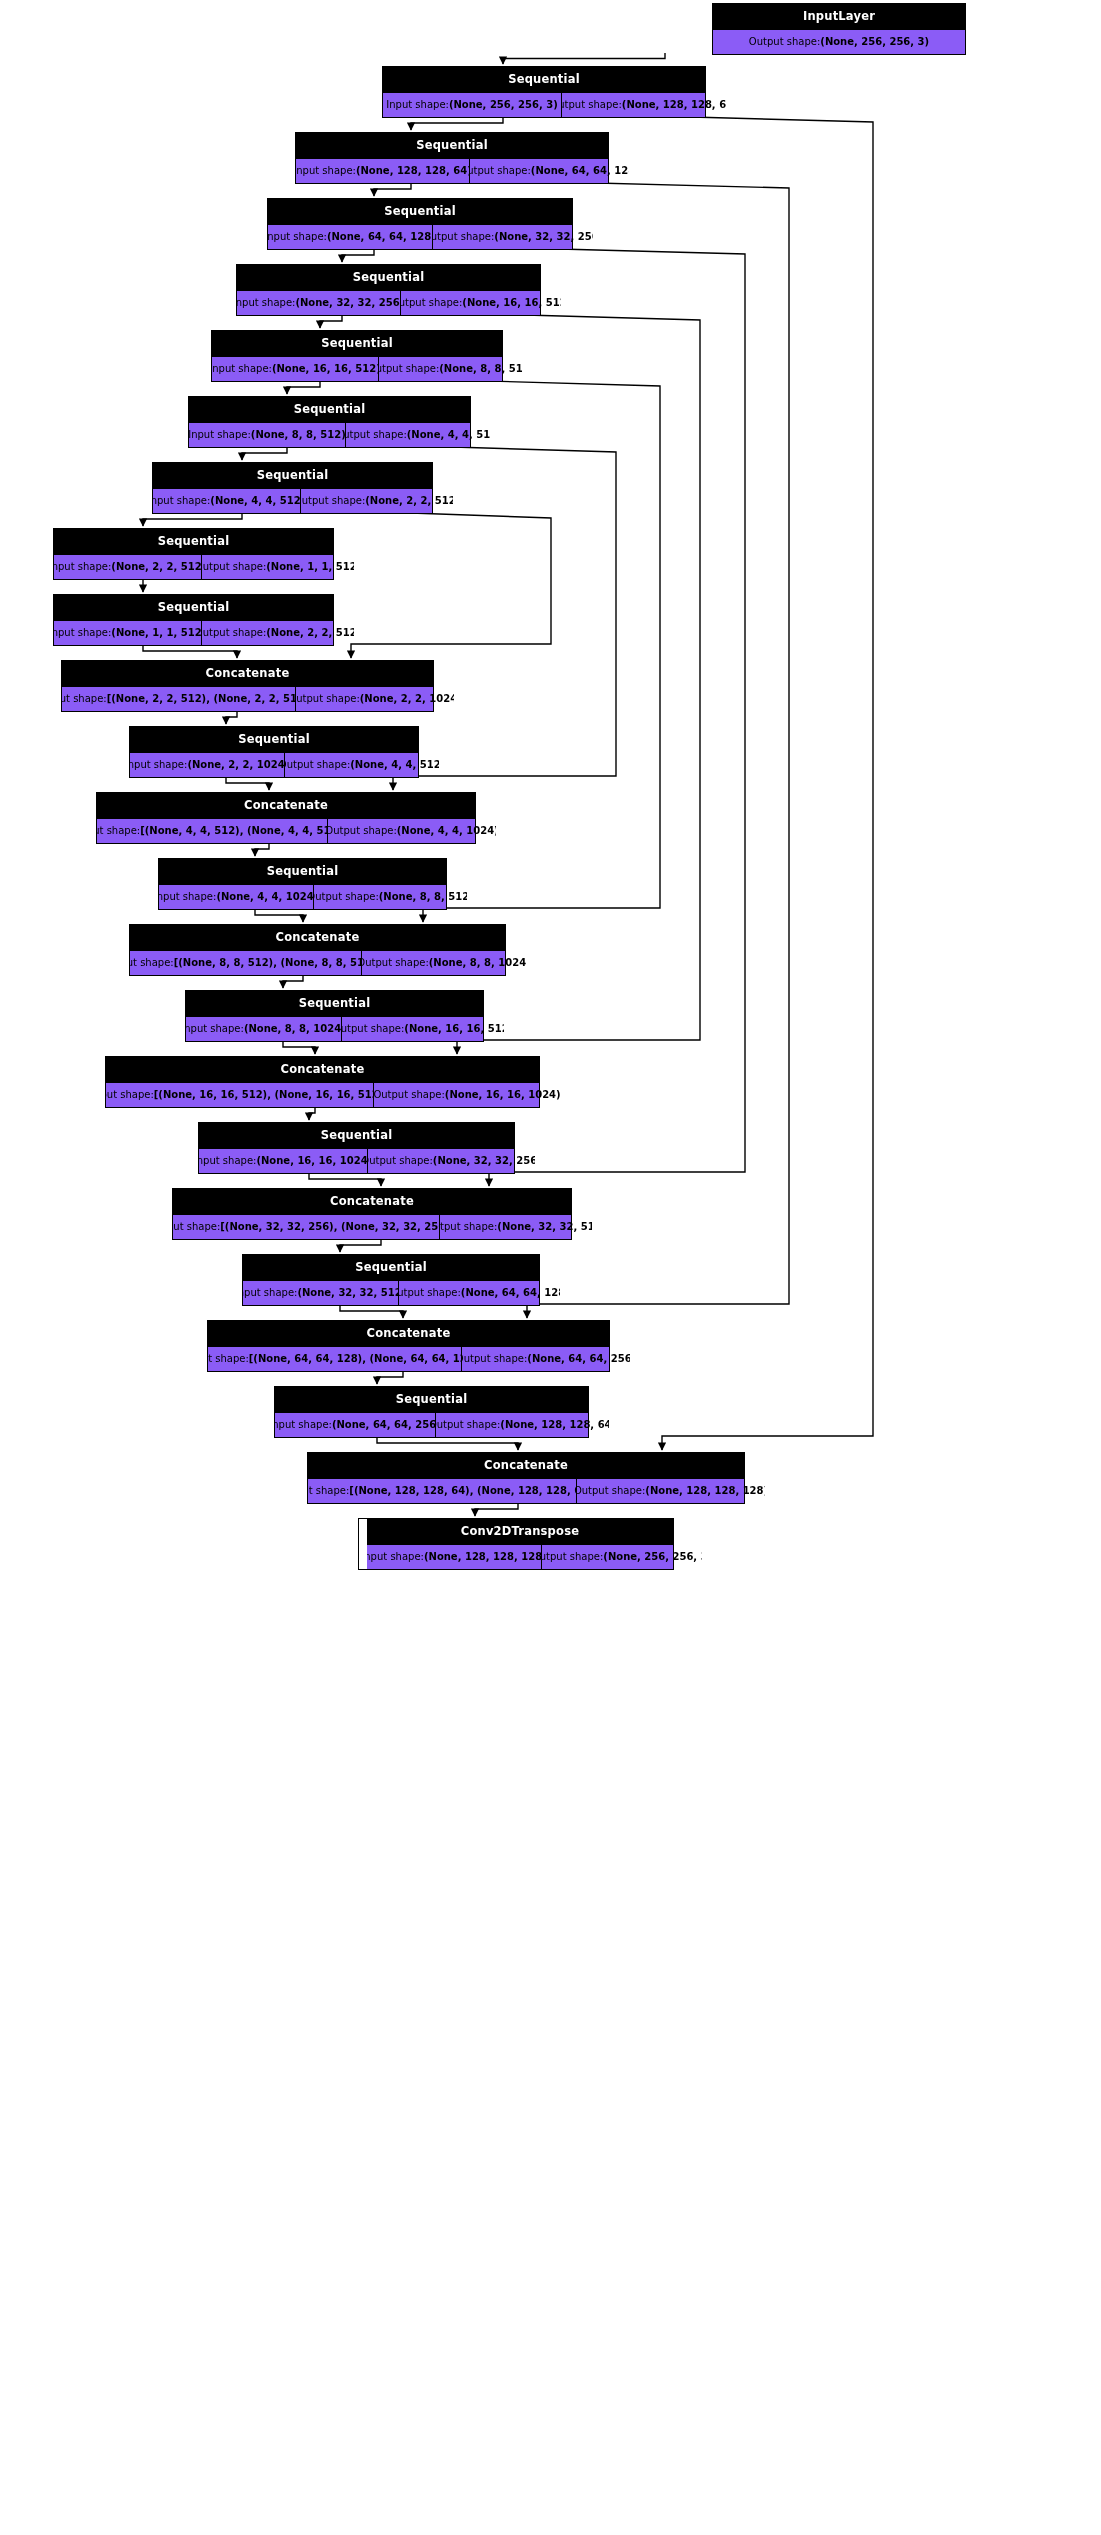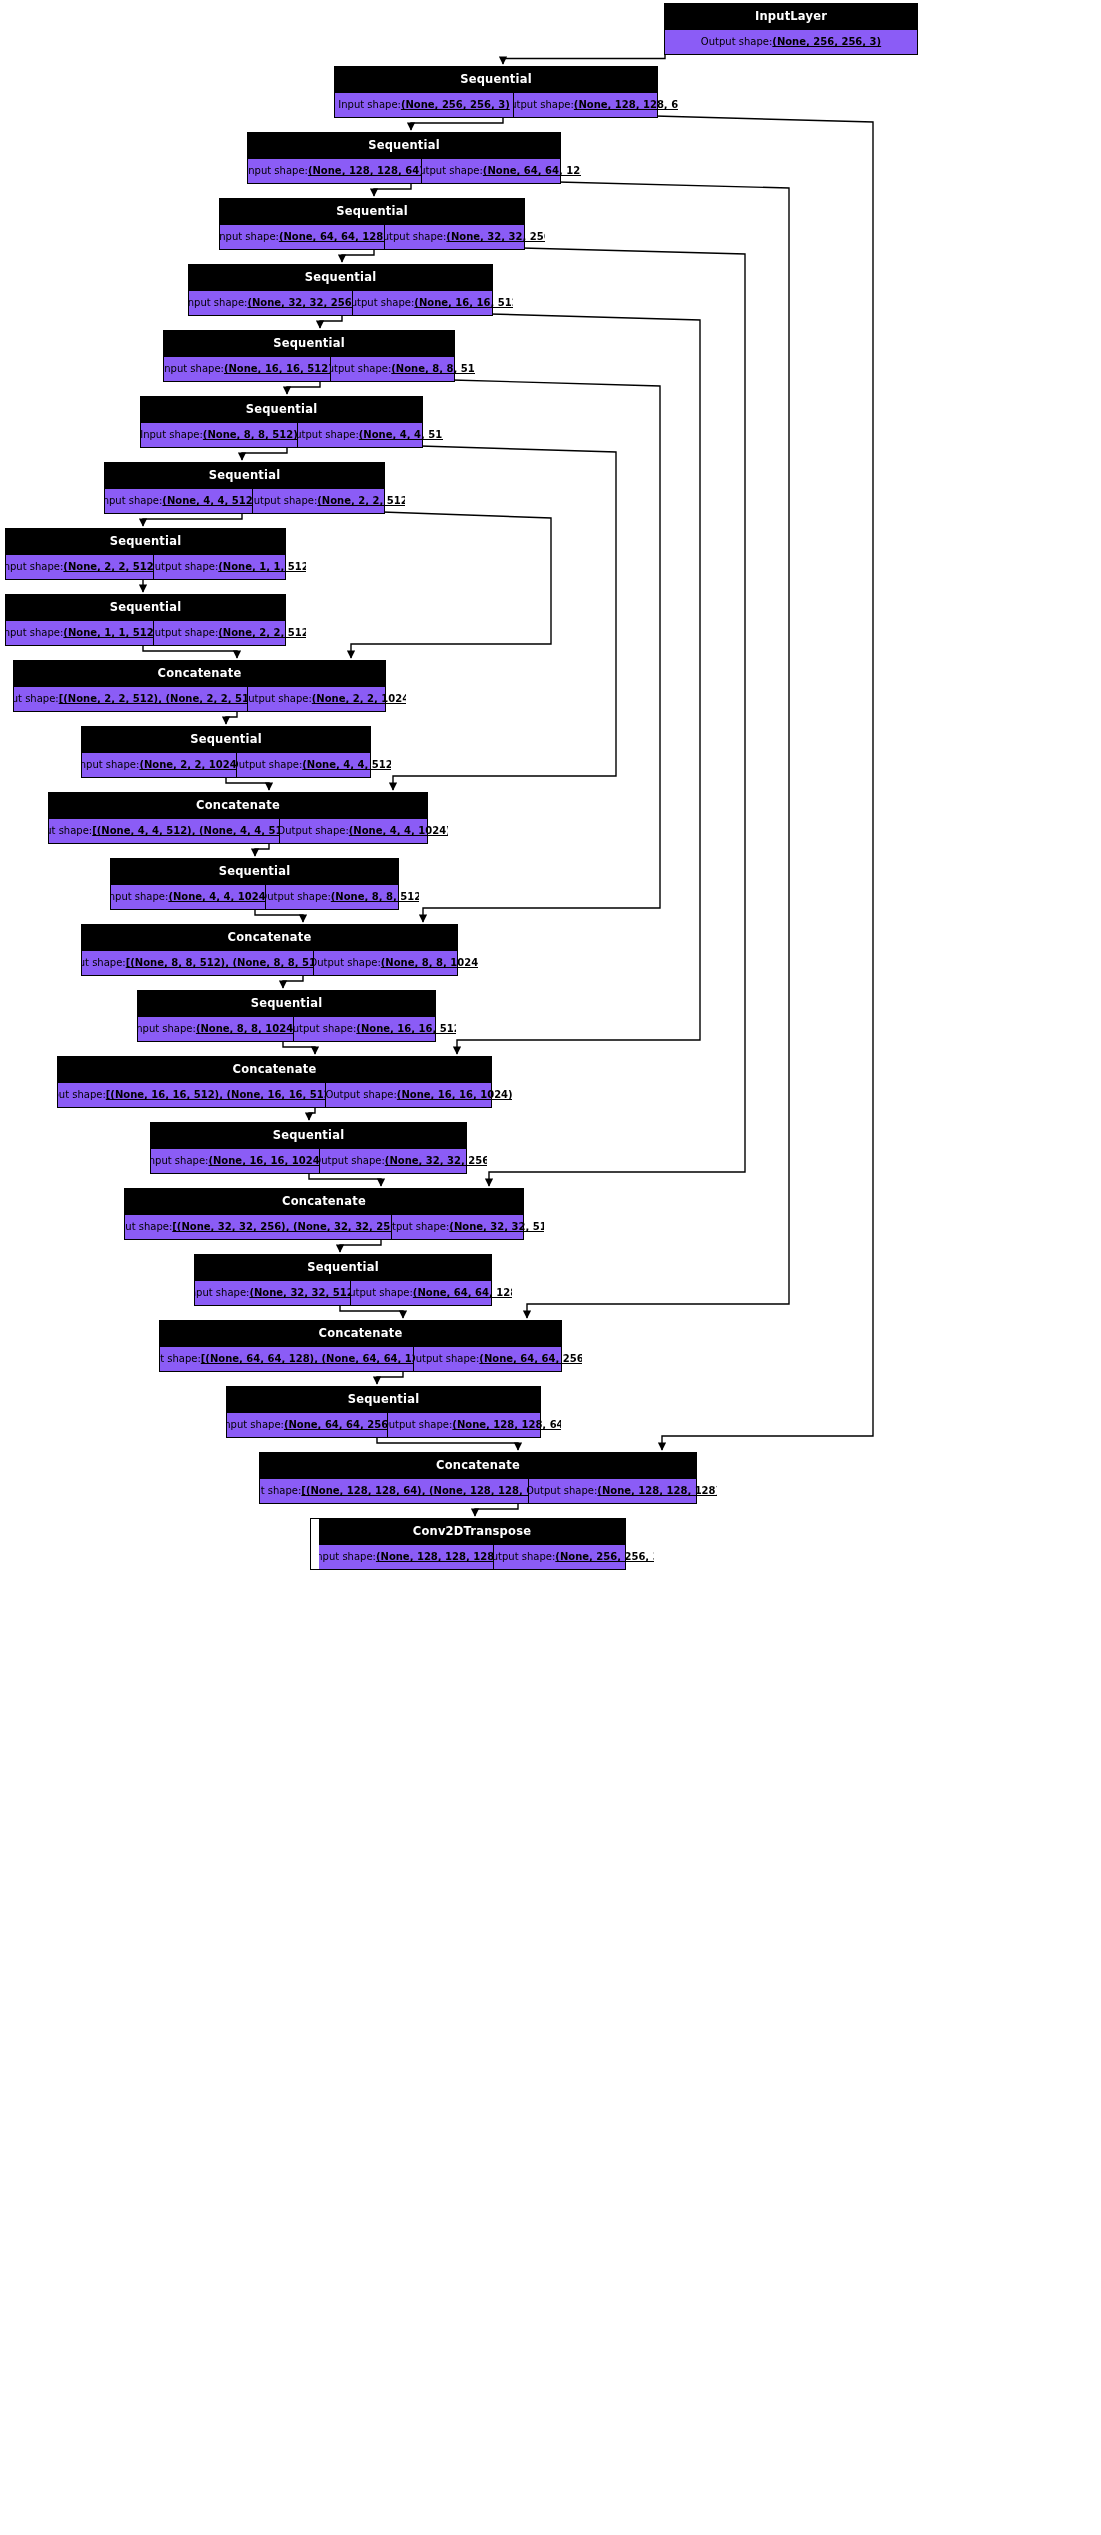--- a/index.html
+++ b/index.html
@@ -1,32 +1,32 @@
 <!DOCTYPE html>
 <html><head>
 <meta charset="utf-8">
 <style>
   html,body{margin:0;padding:0;background:#ffffff;}
   body{font-family:"DejaVu Sans","Liberation Sans",sans-serif;}
   #canvas{position:relative;width:1101px;height:2535px;background:#ffffff;overflow:hidden;}
   svg#edges{position:absolute;left:0;top:0;width:1101px;height:2535px;pointer-events:none;}
-  .node{position:absolute;box-sizing:border-box;border:1px solid #000;background:#fff;}
+  .node{position:absolute;box-sizing:border-box;border:1px solid #000;background:#fff;margin-left:48px;}
   .node .title{
     background:#000;color:#fff;text-align:center;
     font-weight:bold;font-size:11.5px;line-height:25px;height:25px;
     letter-spacing:0.2px;white-space:nowrap;overflow:hidden;
   }
   .node .shapes{display:flex;height:24px;border-top:1px solid #000;background:#8b5cf6;}
   .node .cell{
     flex:0 0 auto;display:flex;align-items:center;justify-content:center;
     font-size:10px;color:#000;white-space:nowrap;padding:0 5px;
     line-height:22px;overflow:hidden;
   }
   .node .cell.sep{border-left:1px solid #000;}
-  .node .cell b{font-weight:bold;text-decoration:underline;}
+  .node .cell b{font-weight:bold;}
   .node .cell span.lbl{font-weight:normal;}
   .node.single .shapes .cell{flex:1 1 auto;}
 </style>
 </head>
 <body>
 
 <div id="canvas">
   <svg id="edges">
     <defs>
       <marker id="arrow" viewBox="0 0 10 10" refX="9" refY="5" markerWidth="6" markerHeight="6" orient="auto-start-reverse">

